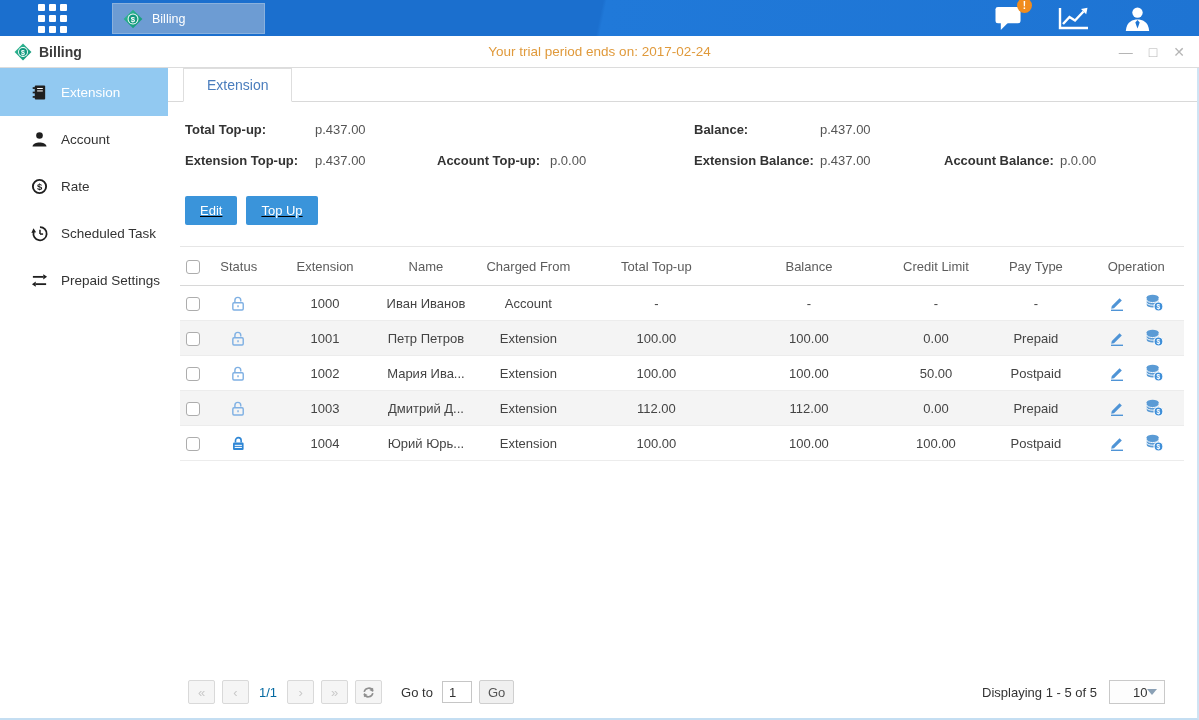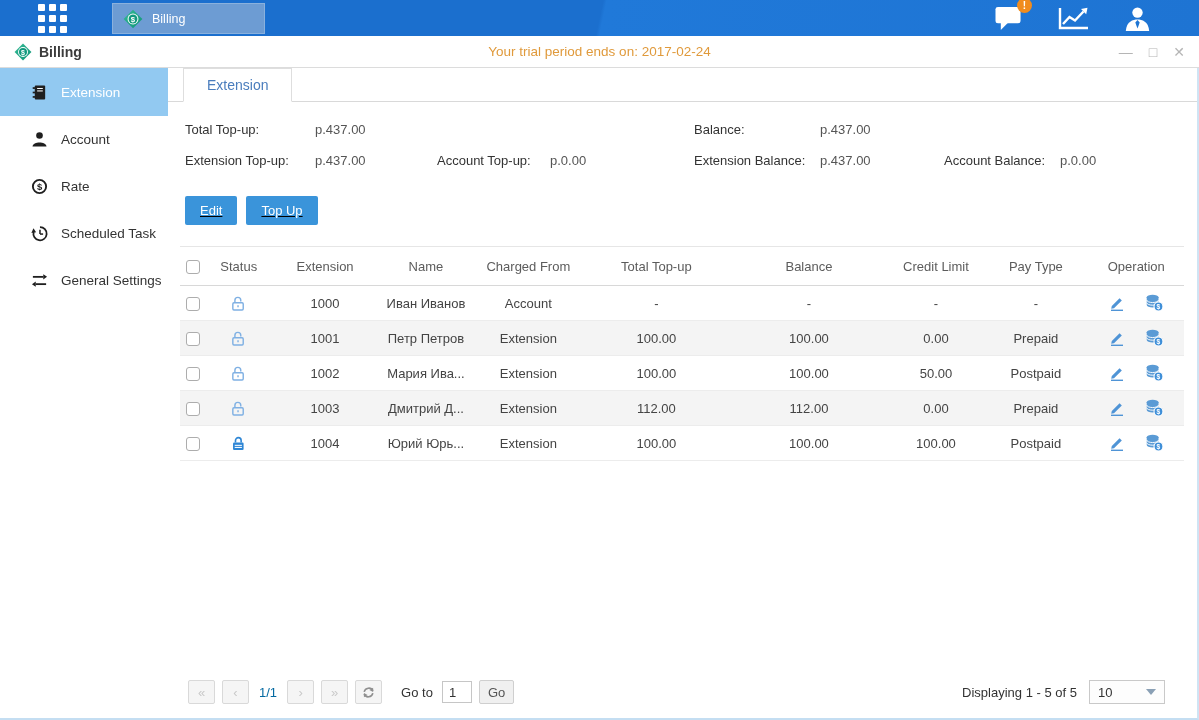--- a/index.html
+++ b/index.html
@@ -45,21 +45,21 @@
   
   .tabstrip { height:34px; flex:0 0 34px; border-bottom:1px solid #d9d9d9; display:flex; padding-left:15px; }
   .tab { height:34px; margin-bottom:-1px; padding:0 23px; display:flex; align-items:center;
     background:#fff; border:1px solid #dedede; border-bottom:1px solid #fff;
     color:#4a7dbd; font-size:14px; cursor:pointer; }
 
   
   .summary { display:grid; padding:12px 0 0 17px; font-size:13px;
     grid-template-columns:130px 122px 113px 144px 126px 124px 116px auto;
     grid-auto-rows:31px; align-items:center; }
-  .summary .lbl { font-weight:normal; color:#333; }
+  .summary .lbl { font-weight:bold; color:#333; }
   .summary .val { color:#555; }
   .c1{grid-column:1}.c2{grid-column:2}.c3{grid-column:3}.c4{grid-column:4}
   .c5{grid-column:5}.c6{grid-column:6}.c7{grid-column:7}.c8{grid-column:8}
   .r1{grid-row:1}.r2{grid-row:2}
 
   
   .btn-row { padding-left:17px; margin-top:20px; display:flex; gap:9px;text-decoration:underline; }
   .btn { background:#3a94da; color:#fff; border:none; border-radius:2px; font-size:13px;
     height:29px; padding:0 15px; cursor:pointer; font-family:inherit; }
 
@@ -82,22 +82,22 @@
   .pg-btn { width:27px; height:24px; border:1px solid #d9d9d9; background:#f5f5f5; border-radius:2px;
     display:flex; align-items:center; justify-content:center; margin-right:7px;
     color:#c9c9c9; font-size:13px; cursor:pointer; }
   .pg-ind { margin:0 10px 0 3px; color:#0369a1; }
   .goto-lbl { margin:0 9px 0 12px; }
   .goto-input { width:30px; height:22px; border:1px solid #c6c6c6; font-size:13px;
     padding-left:6px; font-family:inherit; color:#333; }
   .go-btn { height:24px; border:1px solid #cfcfcf; background:#f0f0f0; border-radius:2px;
     padding:0 8px; margin-left:7px; font-size:13px; color:#555; cursor:pointer; font-family:inherit; }
   .right-pg { margin-left:auto; display:flex; align-items:center; gap:12px; }
-  .pagesize { width:76px; height:24px; border:1px solid #c9c9c9; background:#fdfdfd;
-    display:flex; align-items:center; justify-content:space-between; padding:0 8px; cursor:pointer; }
+  .pagesize { width:56px; height:24px; border:1px solid #c9c9c9; background:#fdfdfd;
+    display:flex; align-items:center; justify-content:space-between; padding:0 23px; cursor:pointer; }
   .caret { width:0; height:0; border-left:5px solid transparent; border-right:5px solid transparent;
     border-top:6px solid #8aa0b5; }
 </style>
 </head>
 <body>
 
 <div class="app">
 
   <div class="topbar">
     <div class="grid-btn">
@@ -214,21 +214,21 @@
         </svg>
         <span>Scheduled Task</span>
       </div>
       <div class="nav-item">
         <svg width="17" height="17" viewBox="0 0 18 18">
           <rect x="2" y="4.2" width="11" height="1.9" fill="#1f1f1f"></rect>
           <polygon points="13,2.4 17,5.15 13,7.9" fill="#1f1f1f"></polygon>
           <rect x="5" y="11.9" width="11" height="1.9" fill="#1f1f1f"></rect>
           <polygon points="5,10.1 1,12.85 5,15.6" fill="#1f1f1f"></polygon>
         </svg>
-        <span>General Settings</span>
+        <span>Prepaid Settings</span>
       </div>
     </div>
 
     <div class="main">
 
       <div class="tabstrip">
         <div class="tab">Extension</div>
       </div>
 
       <div class="summary">

